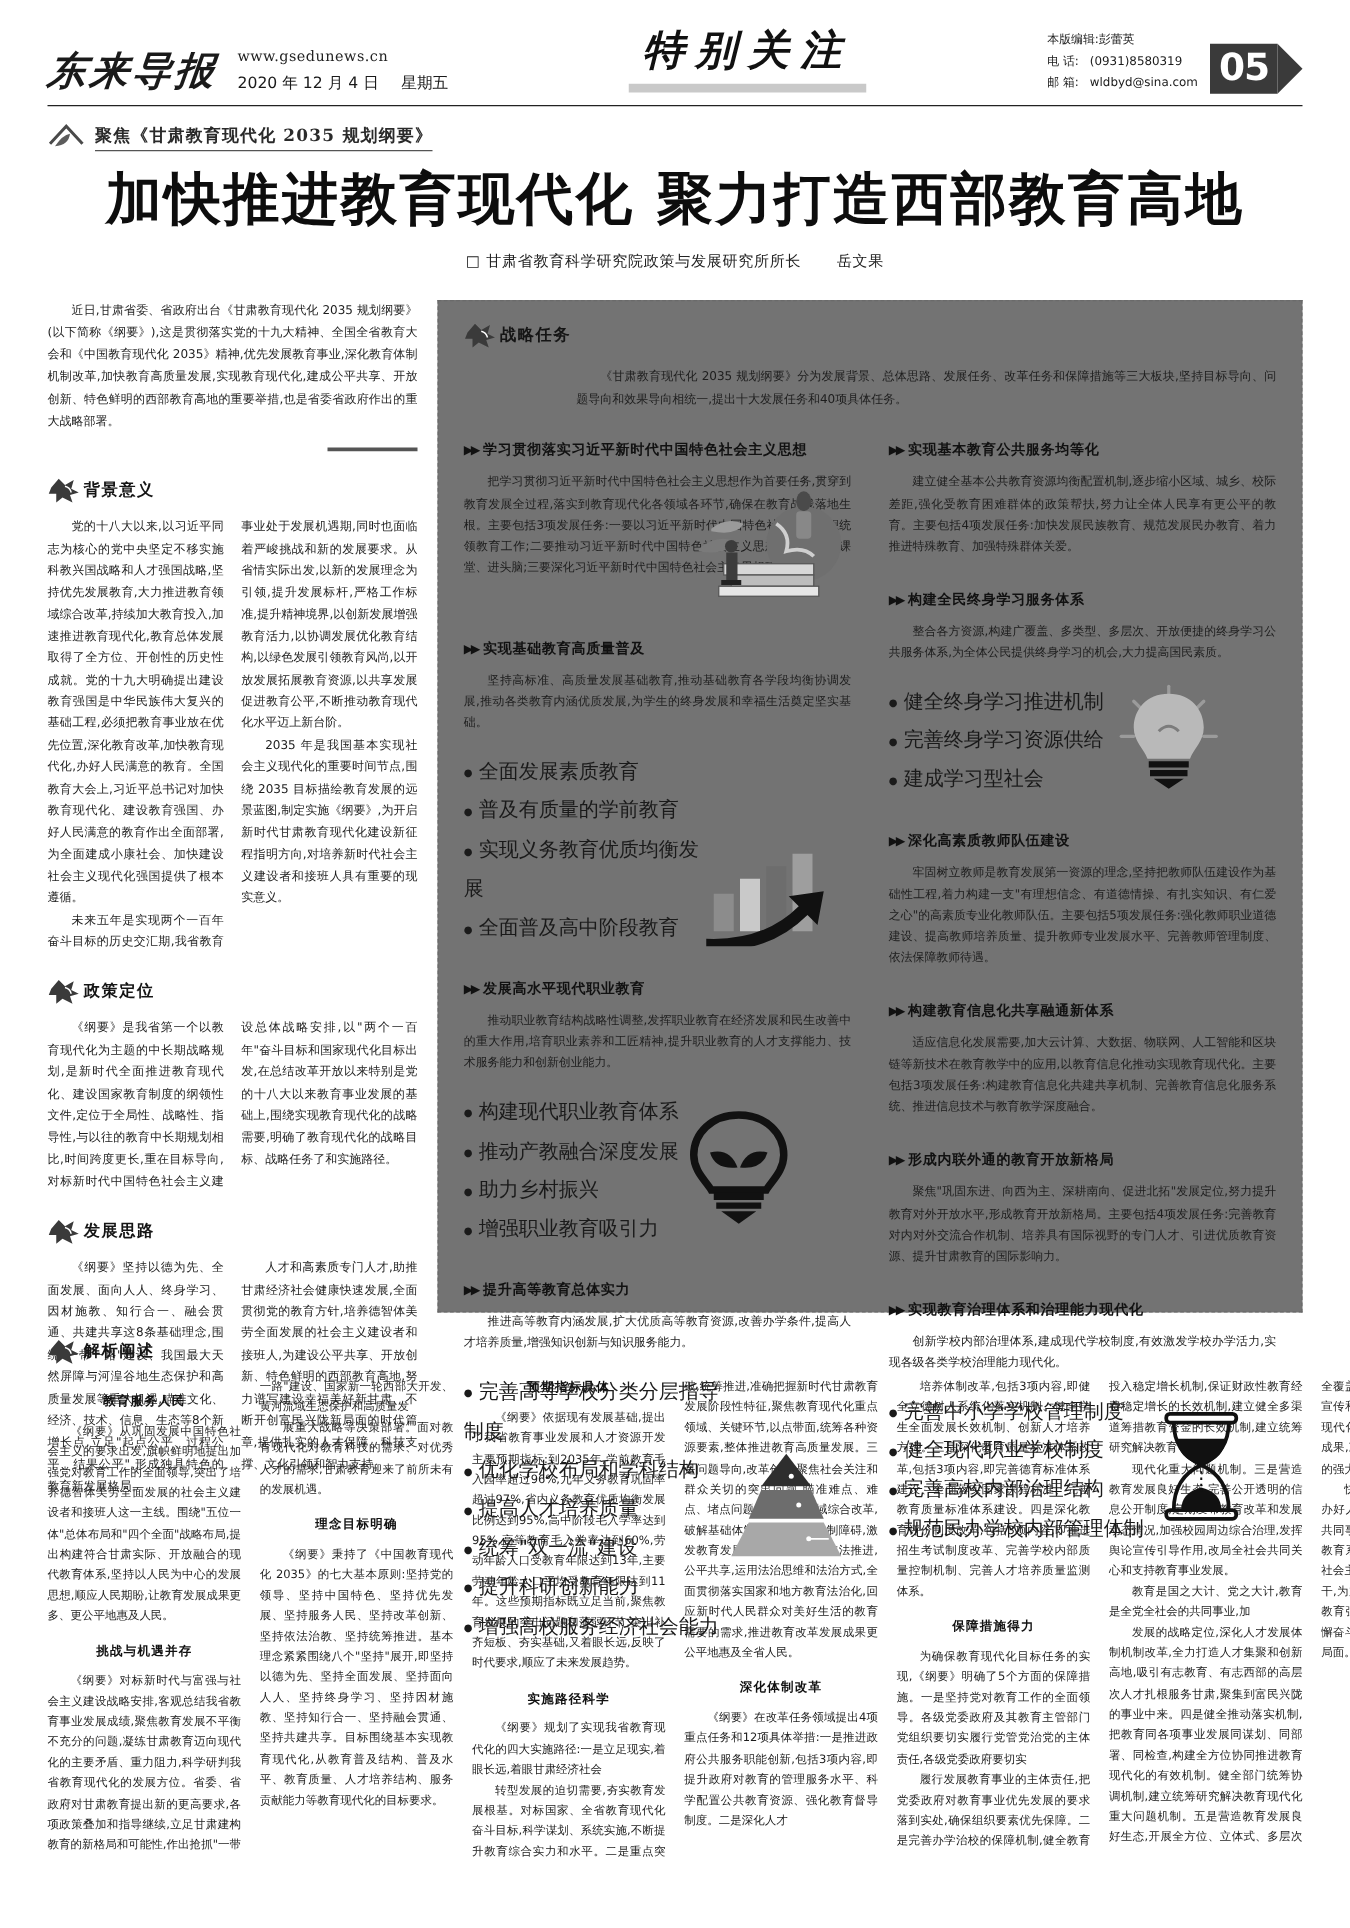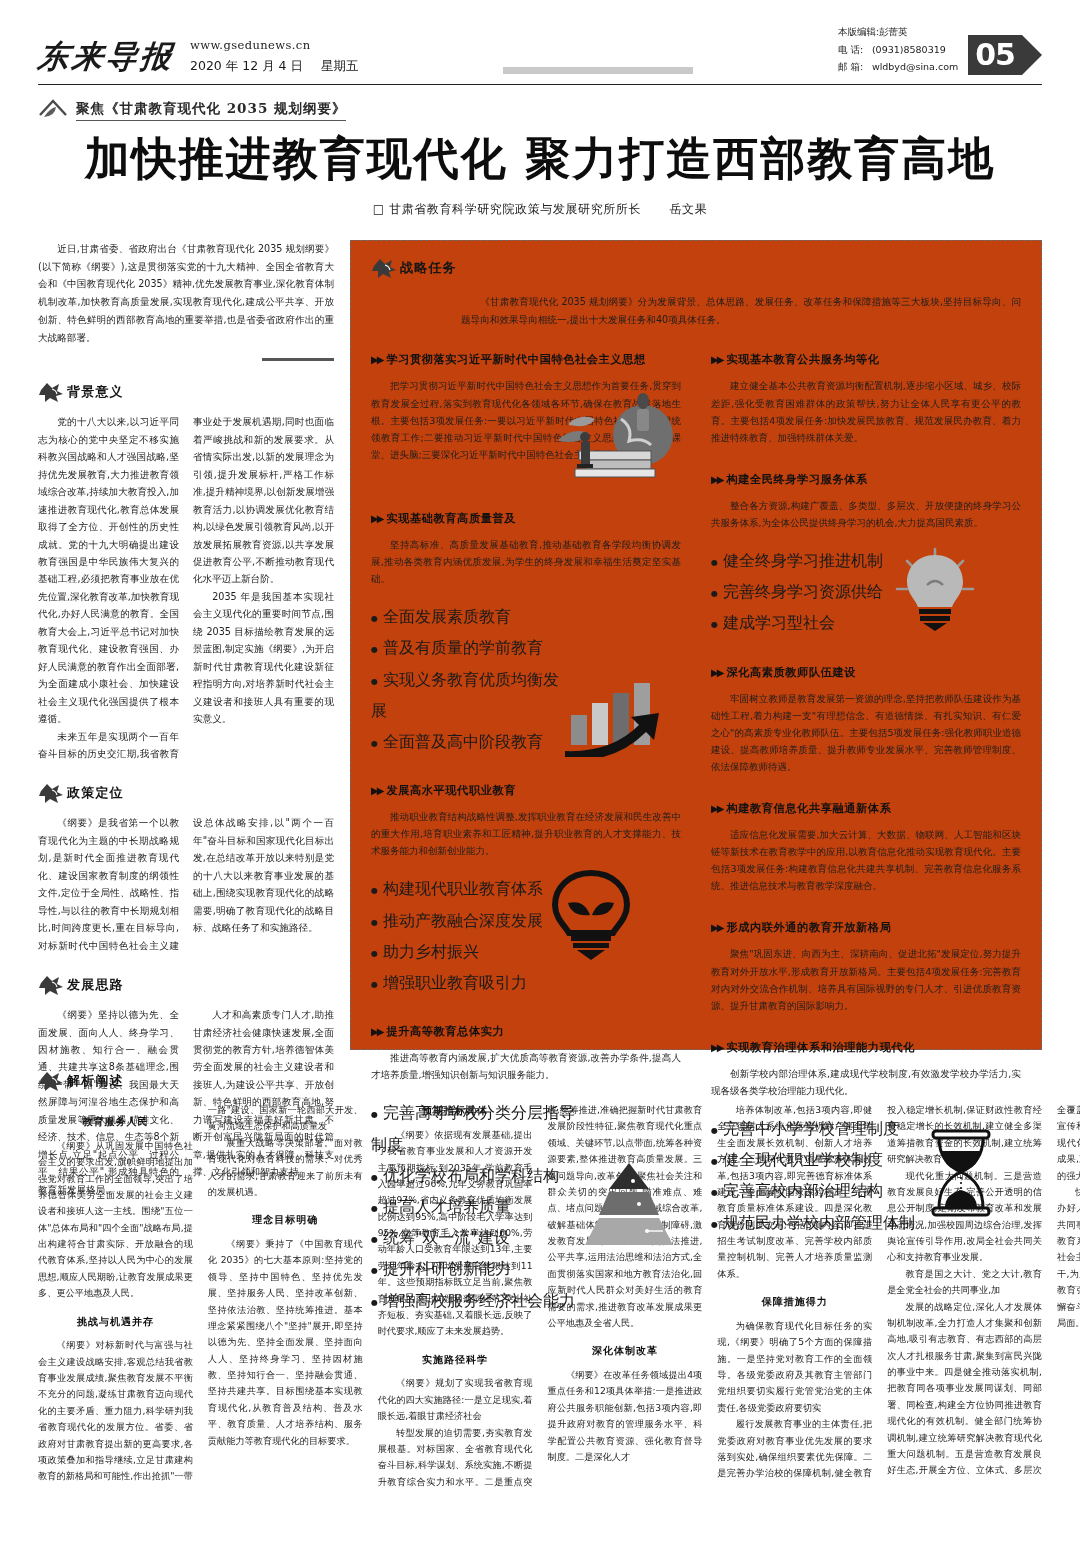--- a/index.html
+++ b/index.html
@@ -82,21 +82,21 @@
   .sect-head-txt { font-size:13px; font-weight:700; letter-spacing:1.2px; color:#151515;
       font-family:"DejaVu Serif","Liberation Serif",serif; }
 
   .two-col { column-count:2; column-gap:14px; font-size:9.6px; line-height:1.82;
       text-align:justify; color:#1d1d1d; }
   .two-col p { margin:0; text-indent:2em; }
 
   
   .box {
     flex:1; border:1.6px dashed #6a6a6a; padding:16px 20px 8px;
-    position:relative; background:#c2410c;
+    position:relative; background:#737373;
   }
   .box-lead { font-size:9.6px; line-height:1.85; text-align:justify; color:#1d1d1d;
       margin:14px 0 0 90px; text-indent:2em; }
   .box-cols { display:flex; margin-top:24px; gap:30px; }
   .box-col { flex:1; }
   .sub-head { font-size:11.2px; font-weight:700; color:#111; letter-spacing:.6px; margin:0 0 10px; }
   .sub-head .arrows { letter-spacing:-2px; margin-right:4px; font-size:10px; }
   .para { font-size:9.5px; line-height:1.8; text-align:justify; color:#1d1d1d; text-indent:2em; margin:0 0 10px; }
   .bullets { list-style:none; margin:4px 0 0; padding:0; font-size:16px; line-height:1.95; color:#1a1a1a; }
   .bullets li::before { content:"\25CF"; font-size:8px; margin-right:5px; vertical-align:1px; }
@@ -124,20 +124,21 @@
       <div class="logo-cn">东来导报</div>
       <div class="logo-meta">
         <div class="logo-url">www.gsedunews.cn</div>
         <div class="logo-date">
           <span>2020 年 12 月 4 日</span><span class="wk">星期五</span>
         </div>
       </div>
     </div>
 
     <div class="mast-center">
+      <div class="mast-title">特别关注</div>
       <div class="mast-title-rule"></div>
     </div>
 
     <div class="mast-right">
       <div class="contact">
         <div>本版编辑:彭蕾英</div>
         <div><span class="lbl">电      话:</span><span>(0931)8580319</span></div>
         <div><span class="lbl">邮      箱:</span><span>wldbyd@sina.com</span></div>
       </div>
       <div class="pagenum-wrap">
@@ -275,21 +276,21 @@
                   <rect x="73" y="12" width="16" height="62" fill="#9e9e9e"></rect>
                   <path d="M4 80 q46 2 74 -26 l-8 -8 l28 -4 l-5 27 l-8 -8 q-32 32 -81 28 z" fill="#111"></path>
                 </svg>
               </div>
             </div>
           </div>
 
           <div class="blk">
             <div class="sub-head"><span class="arrows">▶▶</span><span>发展高水平现代职业教育</span></div>
             <p class="para">推动职业教育结构战略性调整,发挥职业教育在经济发展和民生改善中的重大作用,培育职业素养和工匠精神,提升职业教育的人才支撑能力、技术服务能力和创新创业能力。</p>
-            <div style="display:flex;">
+            <div style="display:flex;align-items:center;">
               <ul class="bullets">
                 <li>构建现代职业教育体系</li>
                 <li>推动产教融合深度发展</li>
                 <li>助力乡村振兴</li>
                 <li>增强职业教育吸引力</li>
               </ul>
               <div class="art">
                 <svg width="96" height="92" viewBox="0 0 96 92">
                   <path d="M48 4 C26 4 12 19 12 36 C12 49 22 57 26 64 L70 64 C74 57 84 49 84 36 C84 19 70 4 48 4 Z" fill="none" stroke="#111" stroke-width="6"></path>
                   <path d="M47 46 q-18 2 -22 -12 q16 -4 22 12 z" fill="#111"></path>

